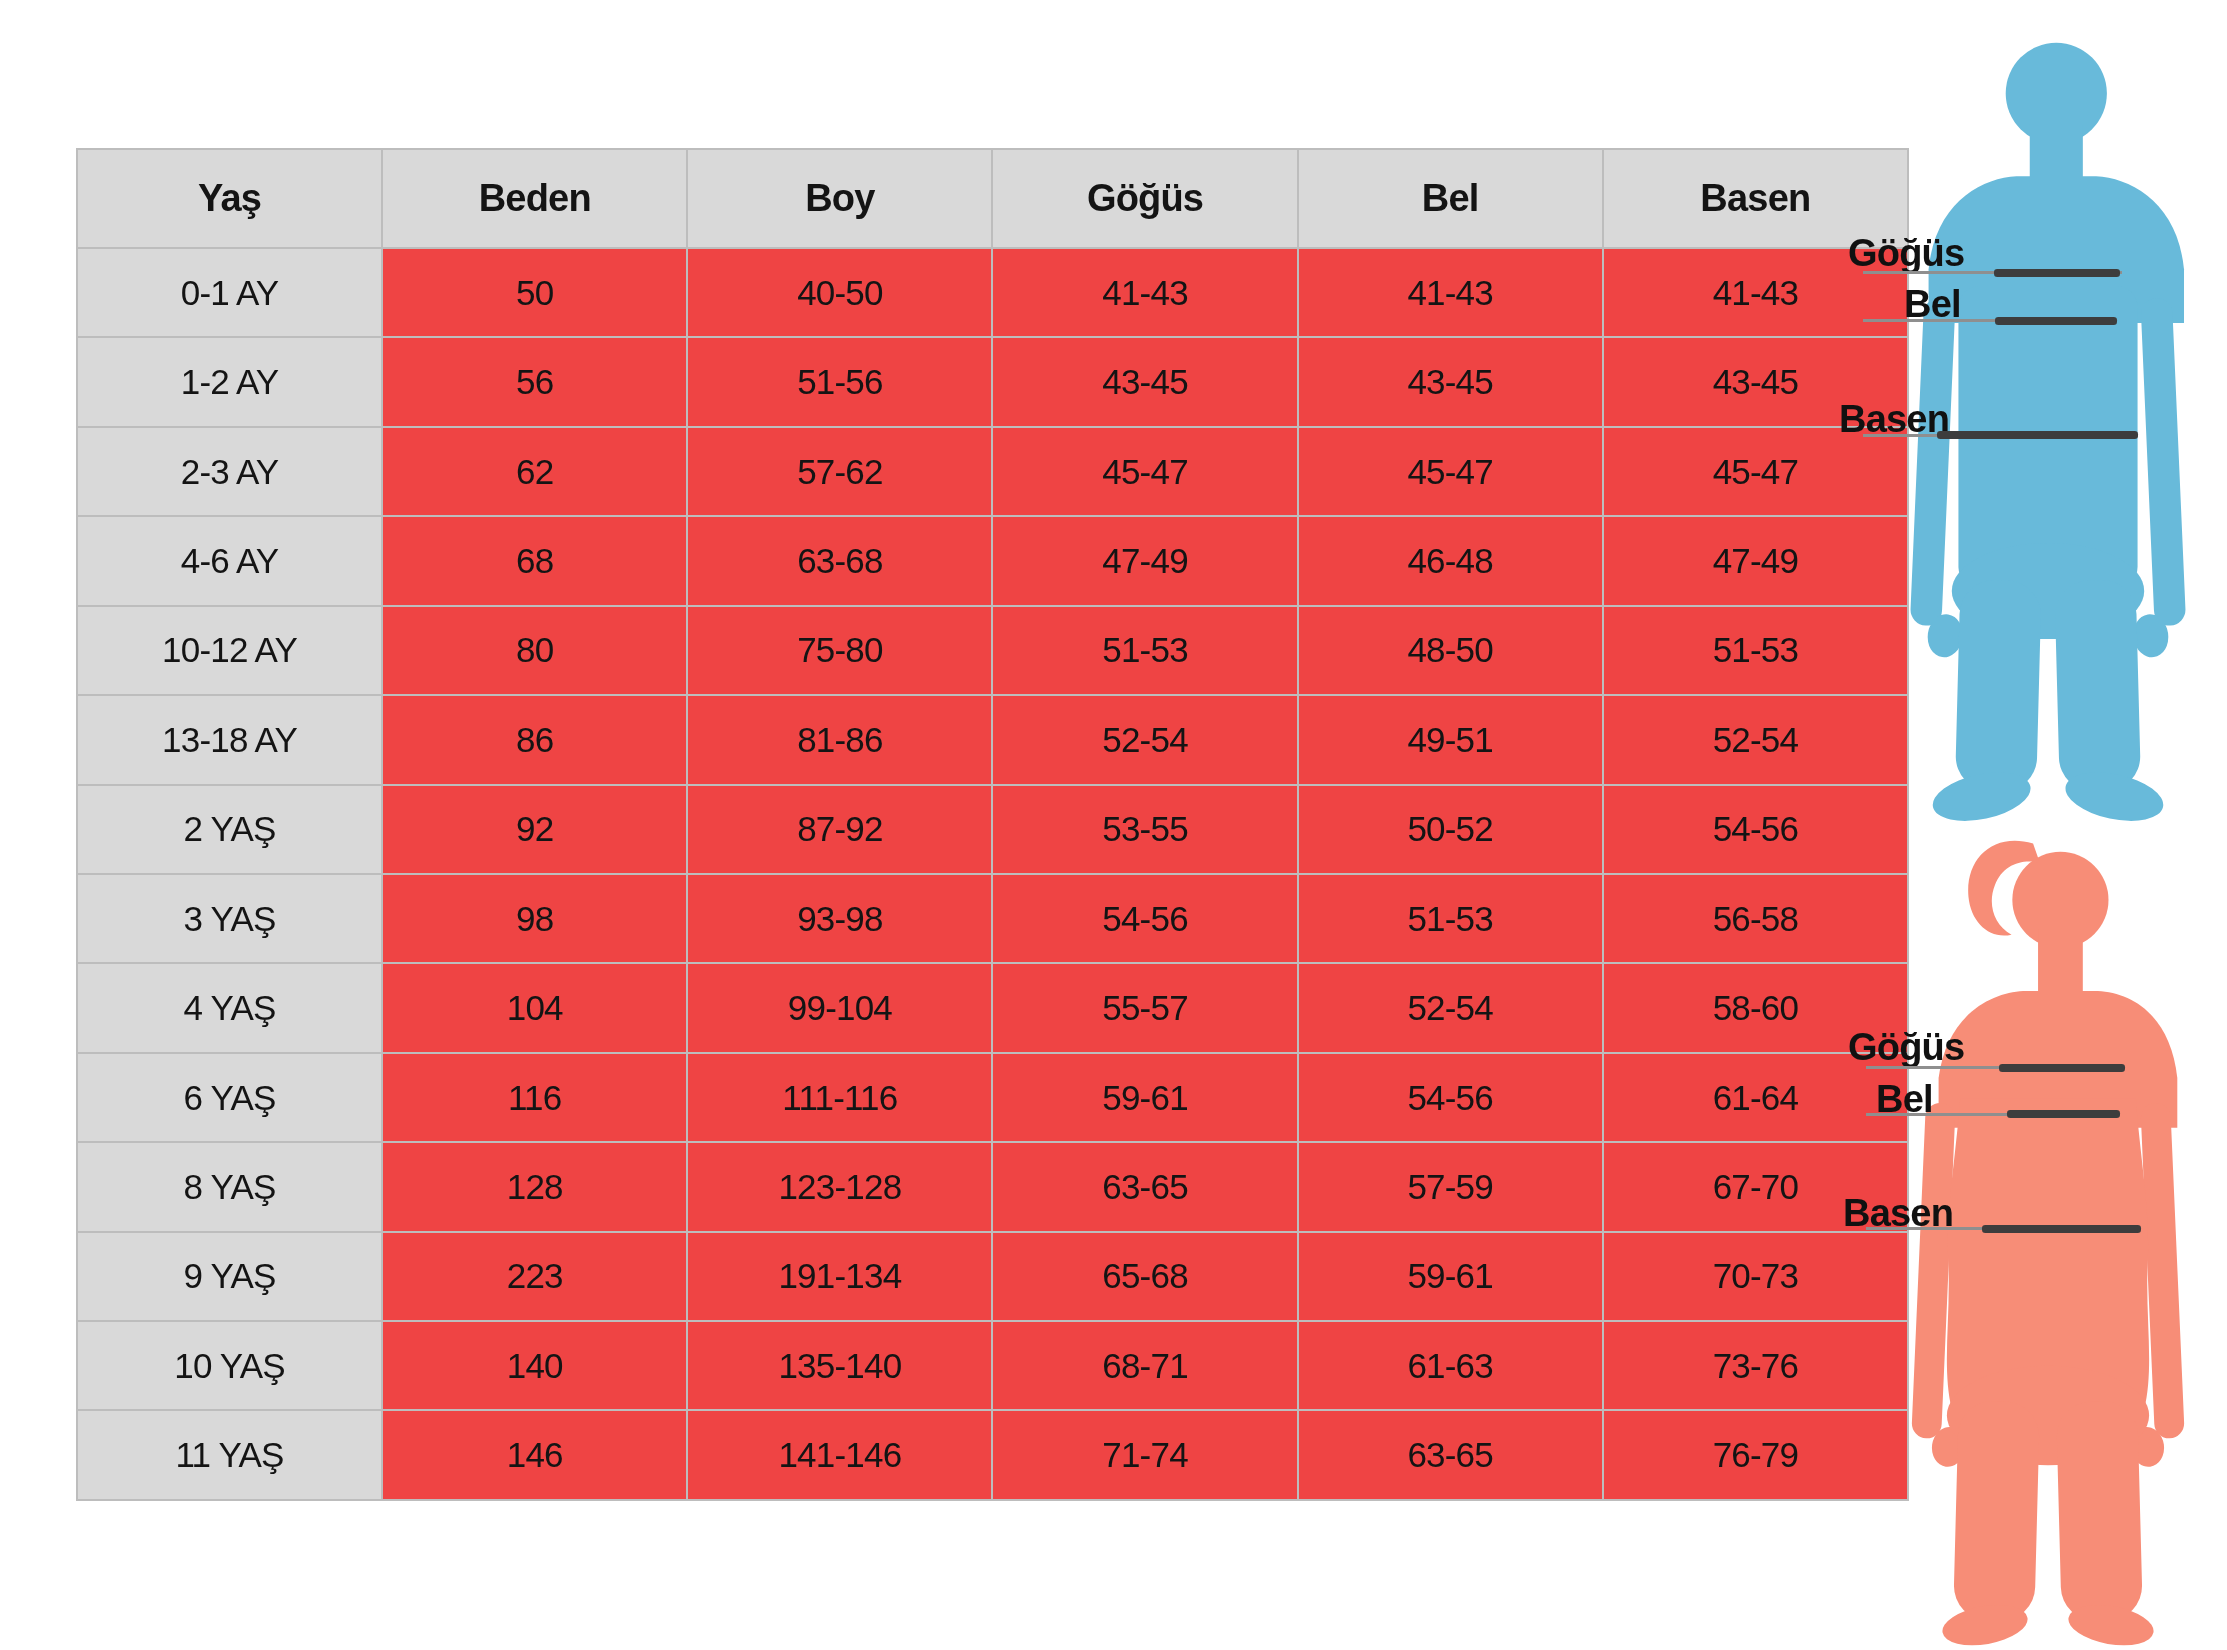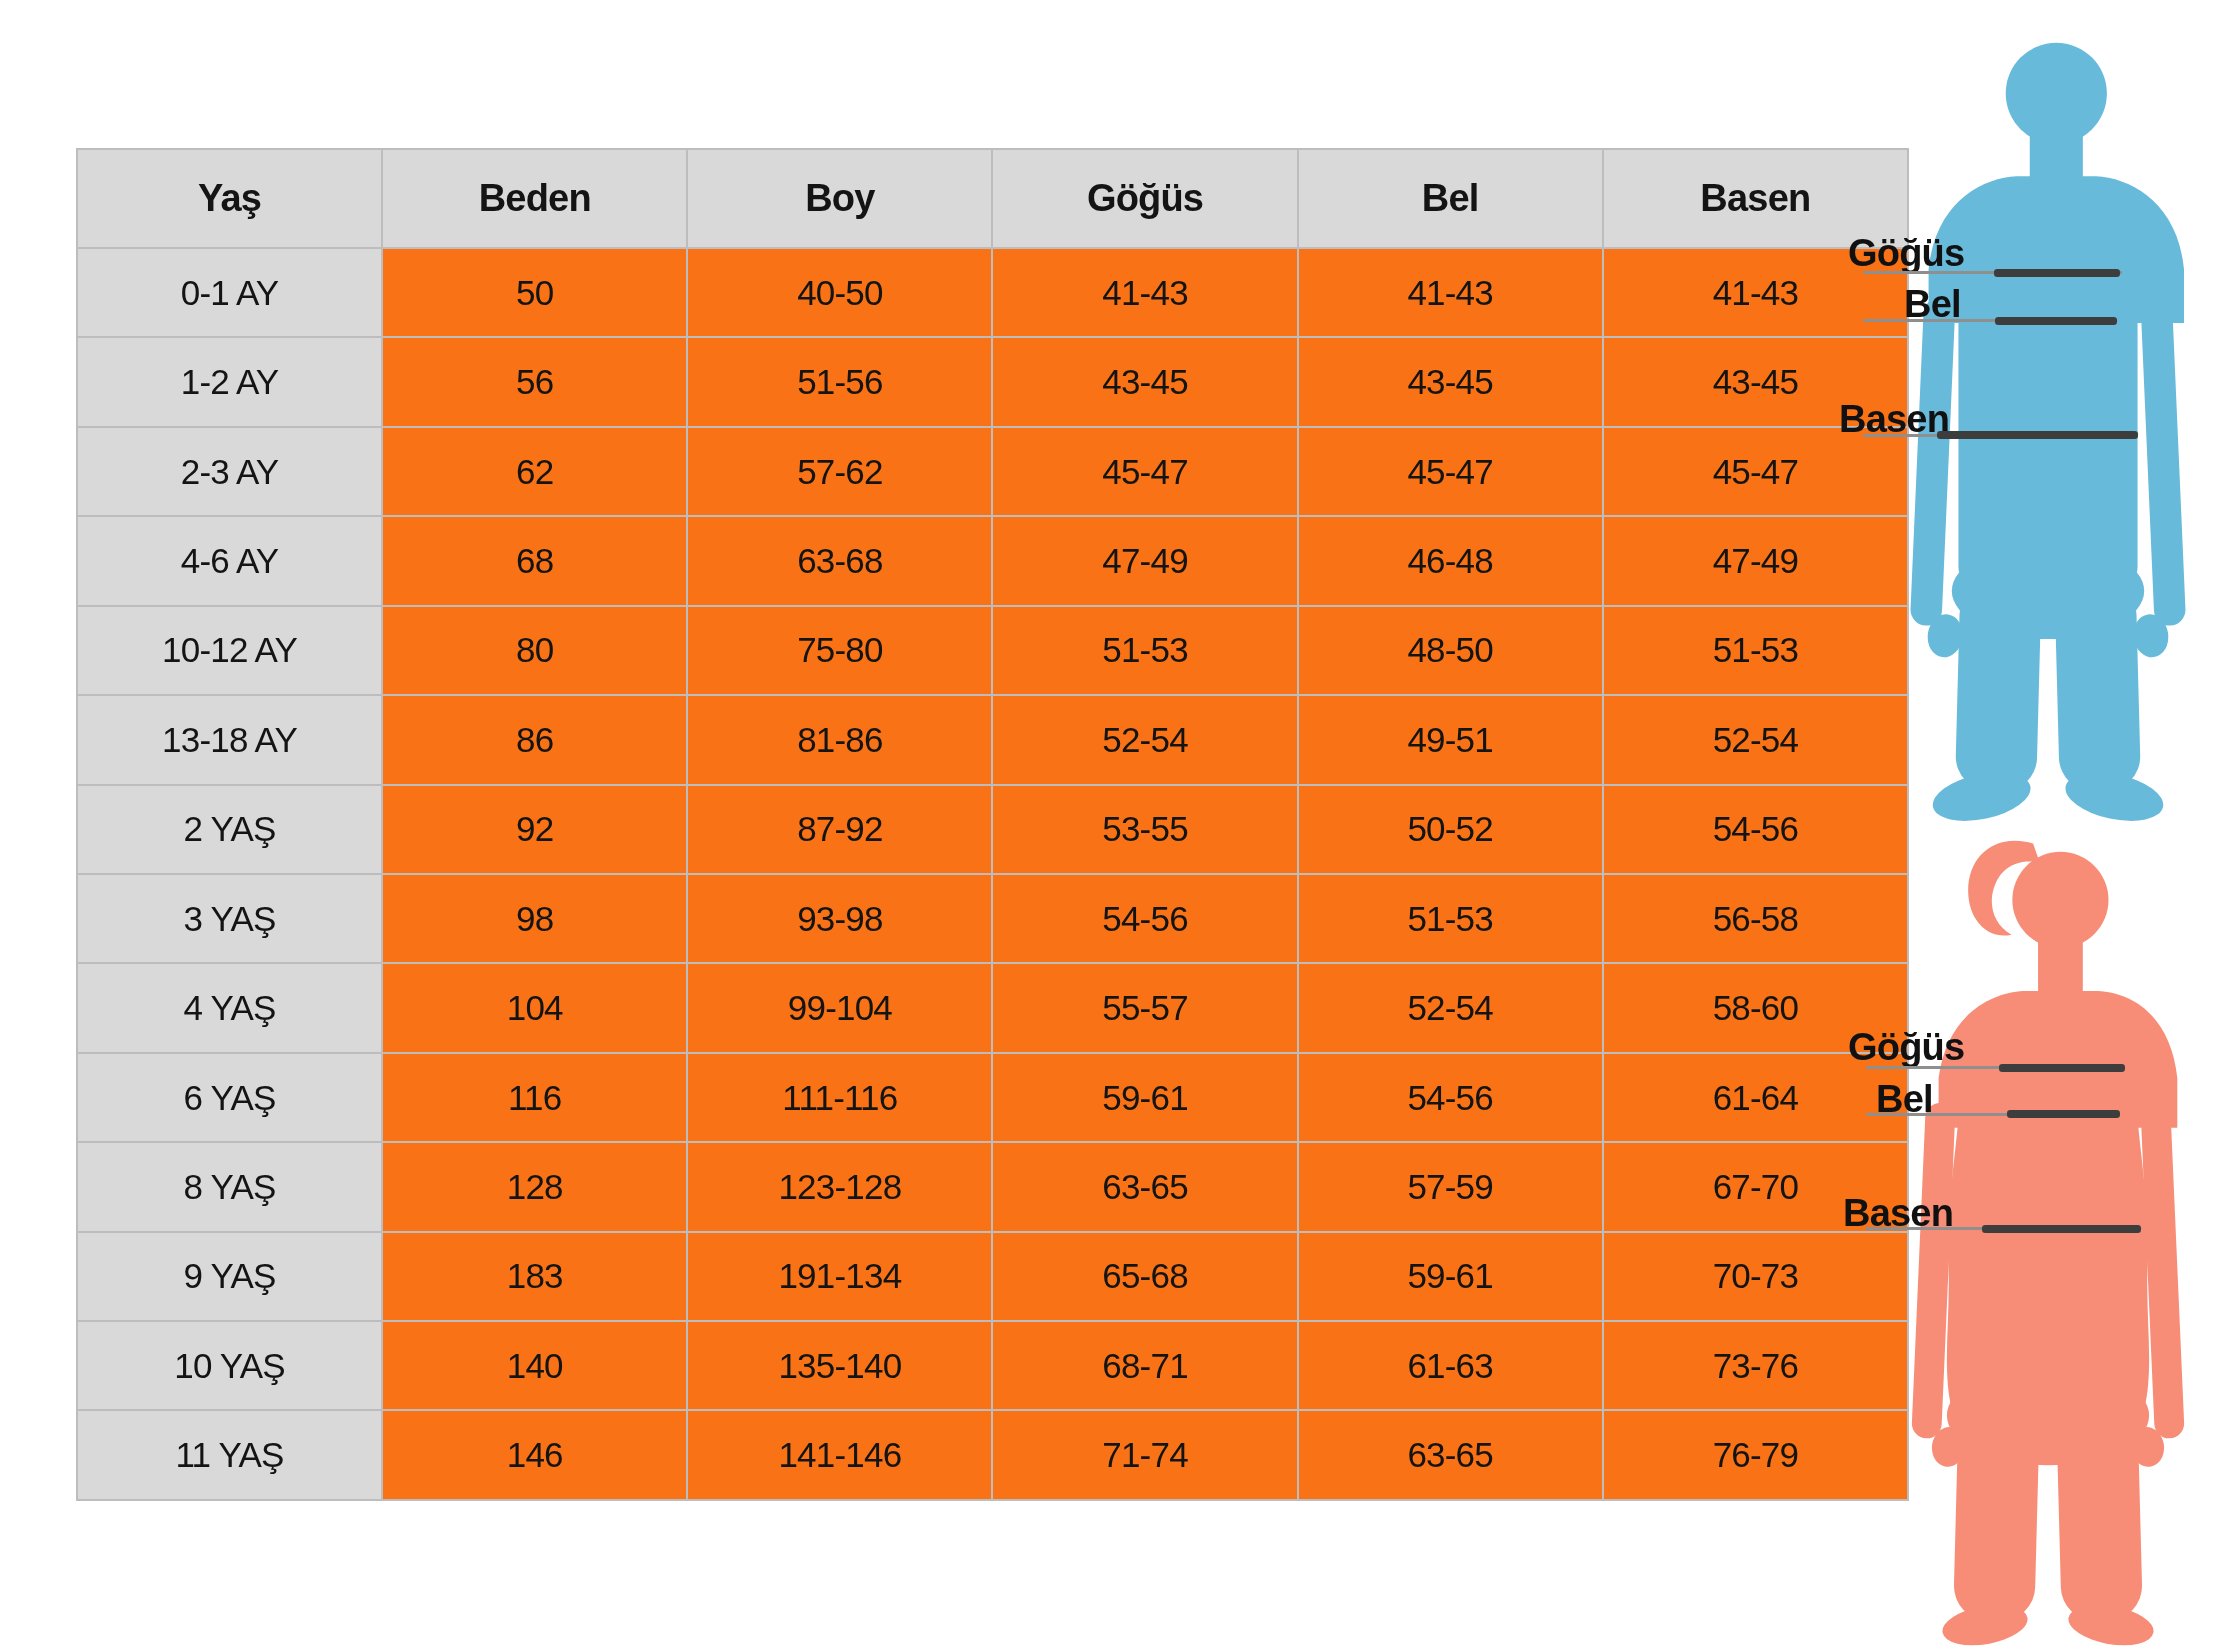--- a/index.html
+++ b/index.html
@@ -18,21 +18,21 @@
     width:2227px;height:1650px;
     background:#ffffff;
     font-family:"Liberation Sans",sans-serif;
     color:var(--text);
     overflow:hidden;
   }
   table.size-table{
     position:absolute;left:76px;top:148px;
     width:1833px;height:1353px;
     border-collapse:collapse;table-layout:fixed;
-    background:#f97316;
+    background:#ef4444;
   }
   .size-table th,.size-table td{
     border:2.5px solid var(--table-border);
     text-align:center;vertical-align:middle;
     font-size:35px;letter-spacing:-0.8px;
     white-space:nowrap;overflow:hidden;
     color:var(--text);
   }
   .size-table thead th{
     height:95px;
@@ -152,21 +152,21 @@
         <tr>
           <td>8 YAŞ</td>
           <td>128</td>
           <td>123-128</td>
           <td>63-65</td>
           <td>57-59</td>
           <td>67-70</td>
         </tr>
         <tr>
           <td>9 YAŞ</td>
-          <td>183</td>
+          <td>223</td>
           <td>191-134</td>
           <td>65-68</td>
           <td>59-61</td>
           <td>70-73</td>
         </tr>
         <tr>
           <td>10 YAŞ</td>
           <td>140</td>
           <td>135-140</td>
           <td>68-71</td>

